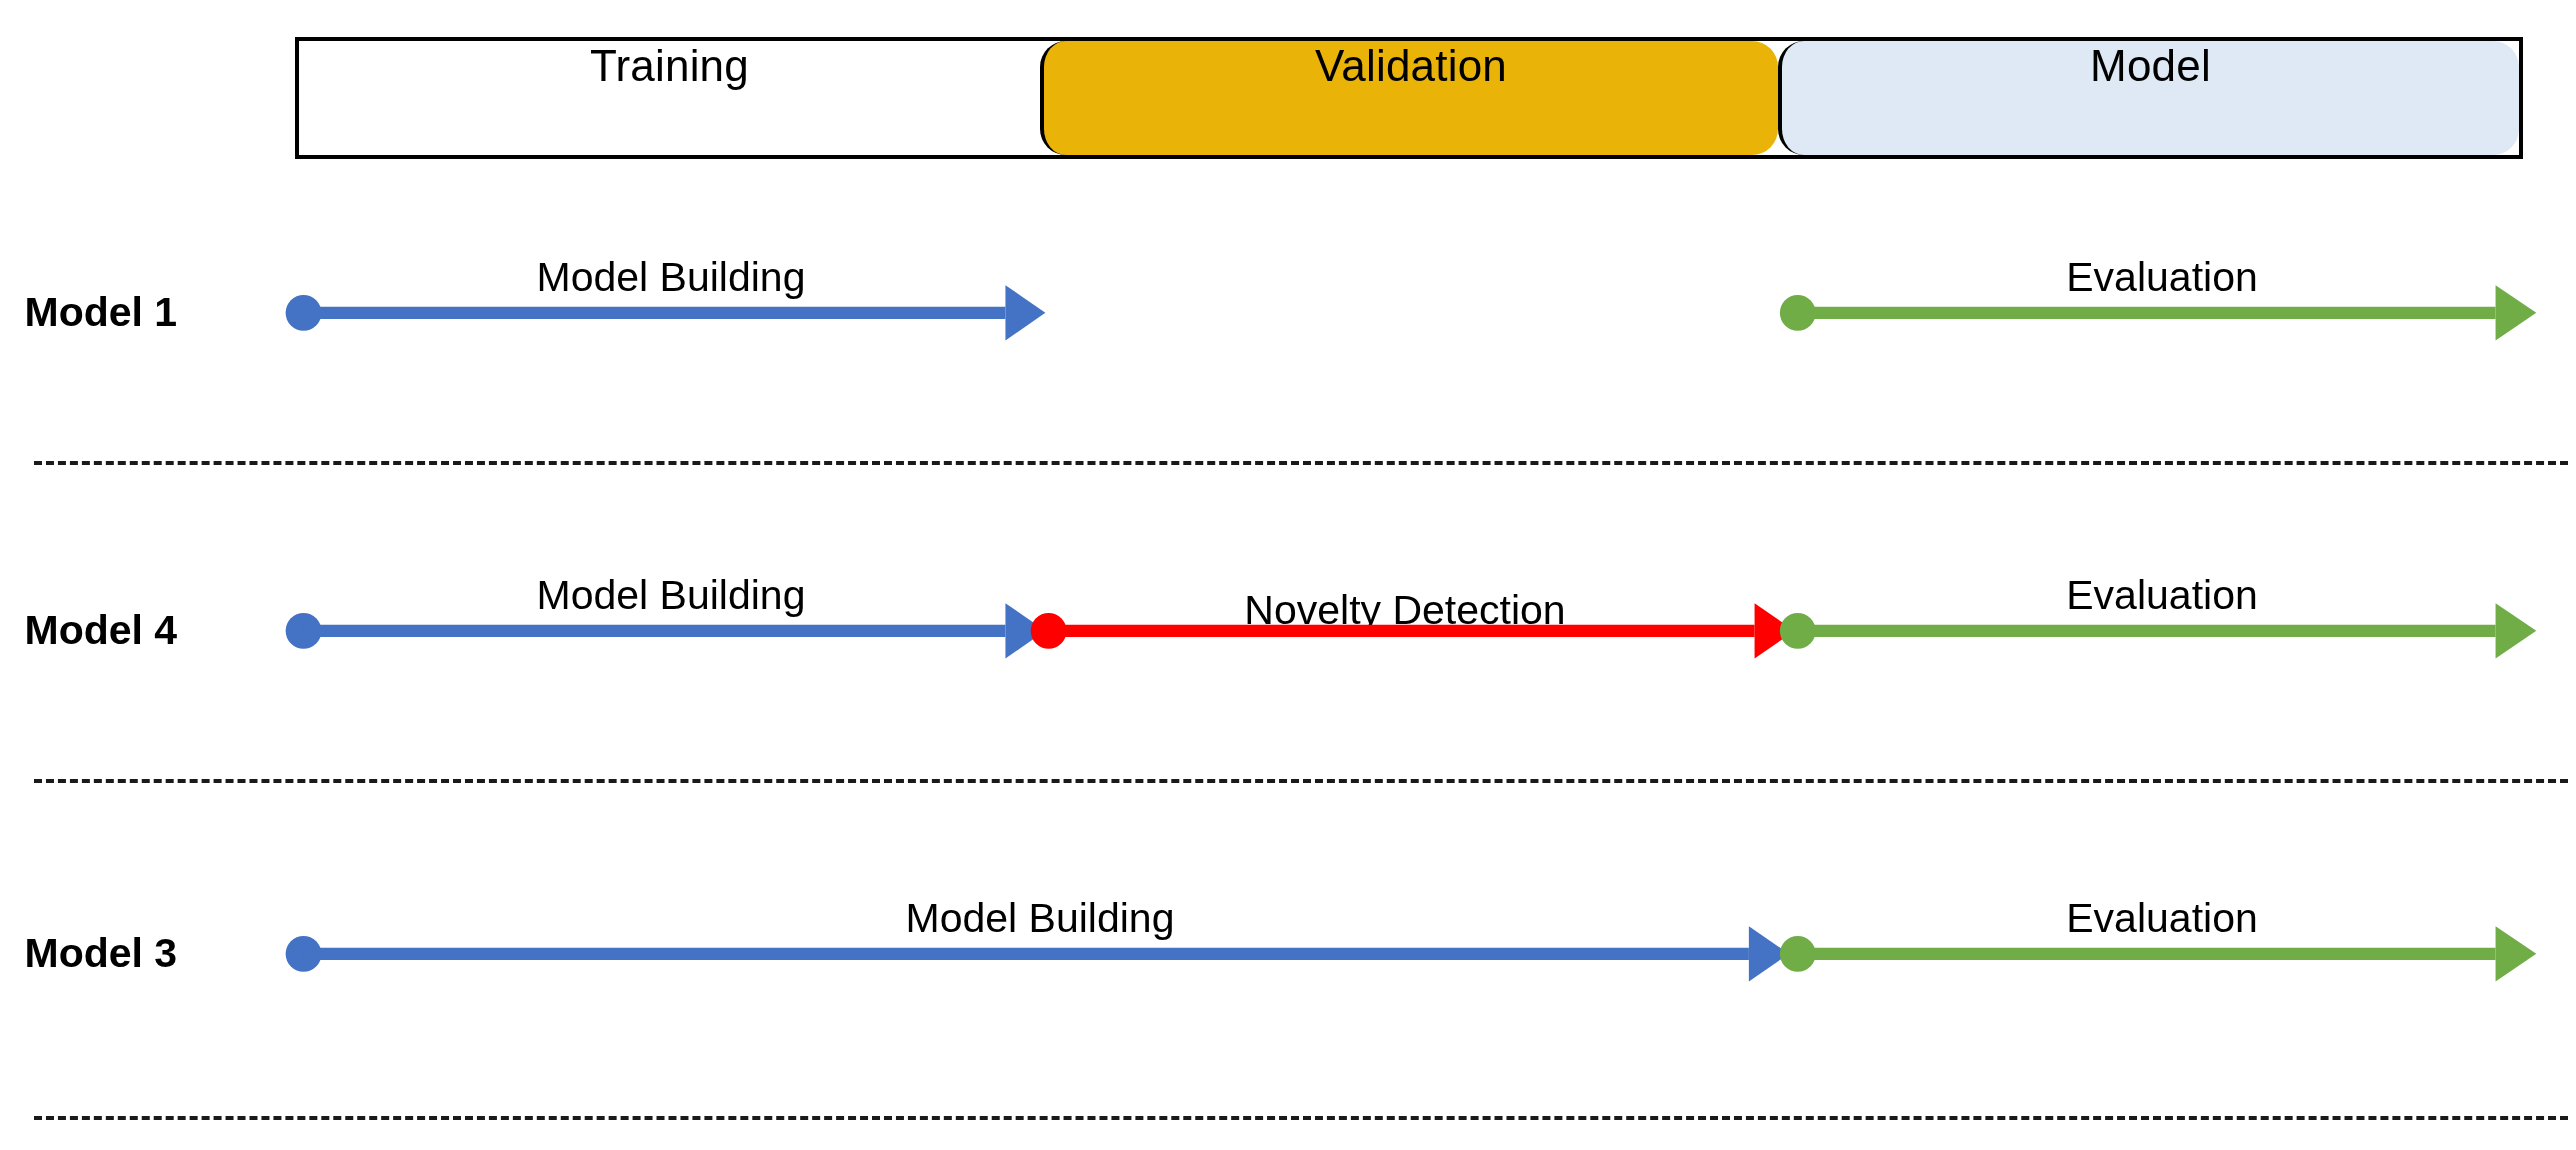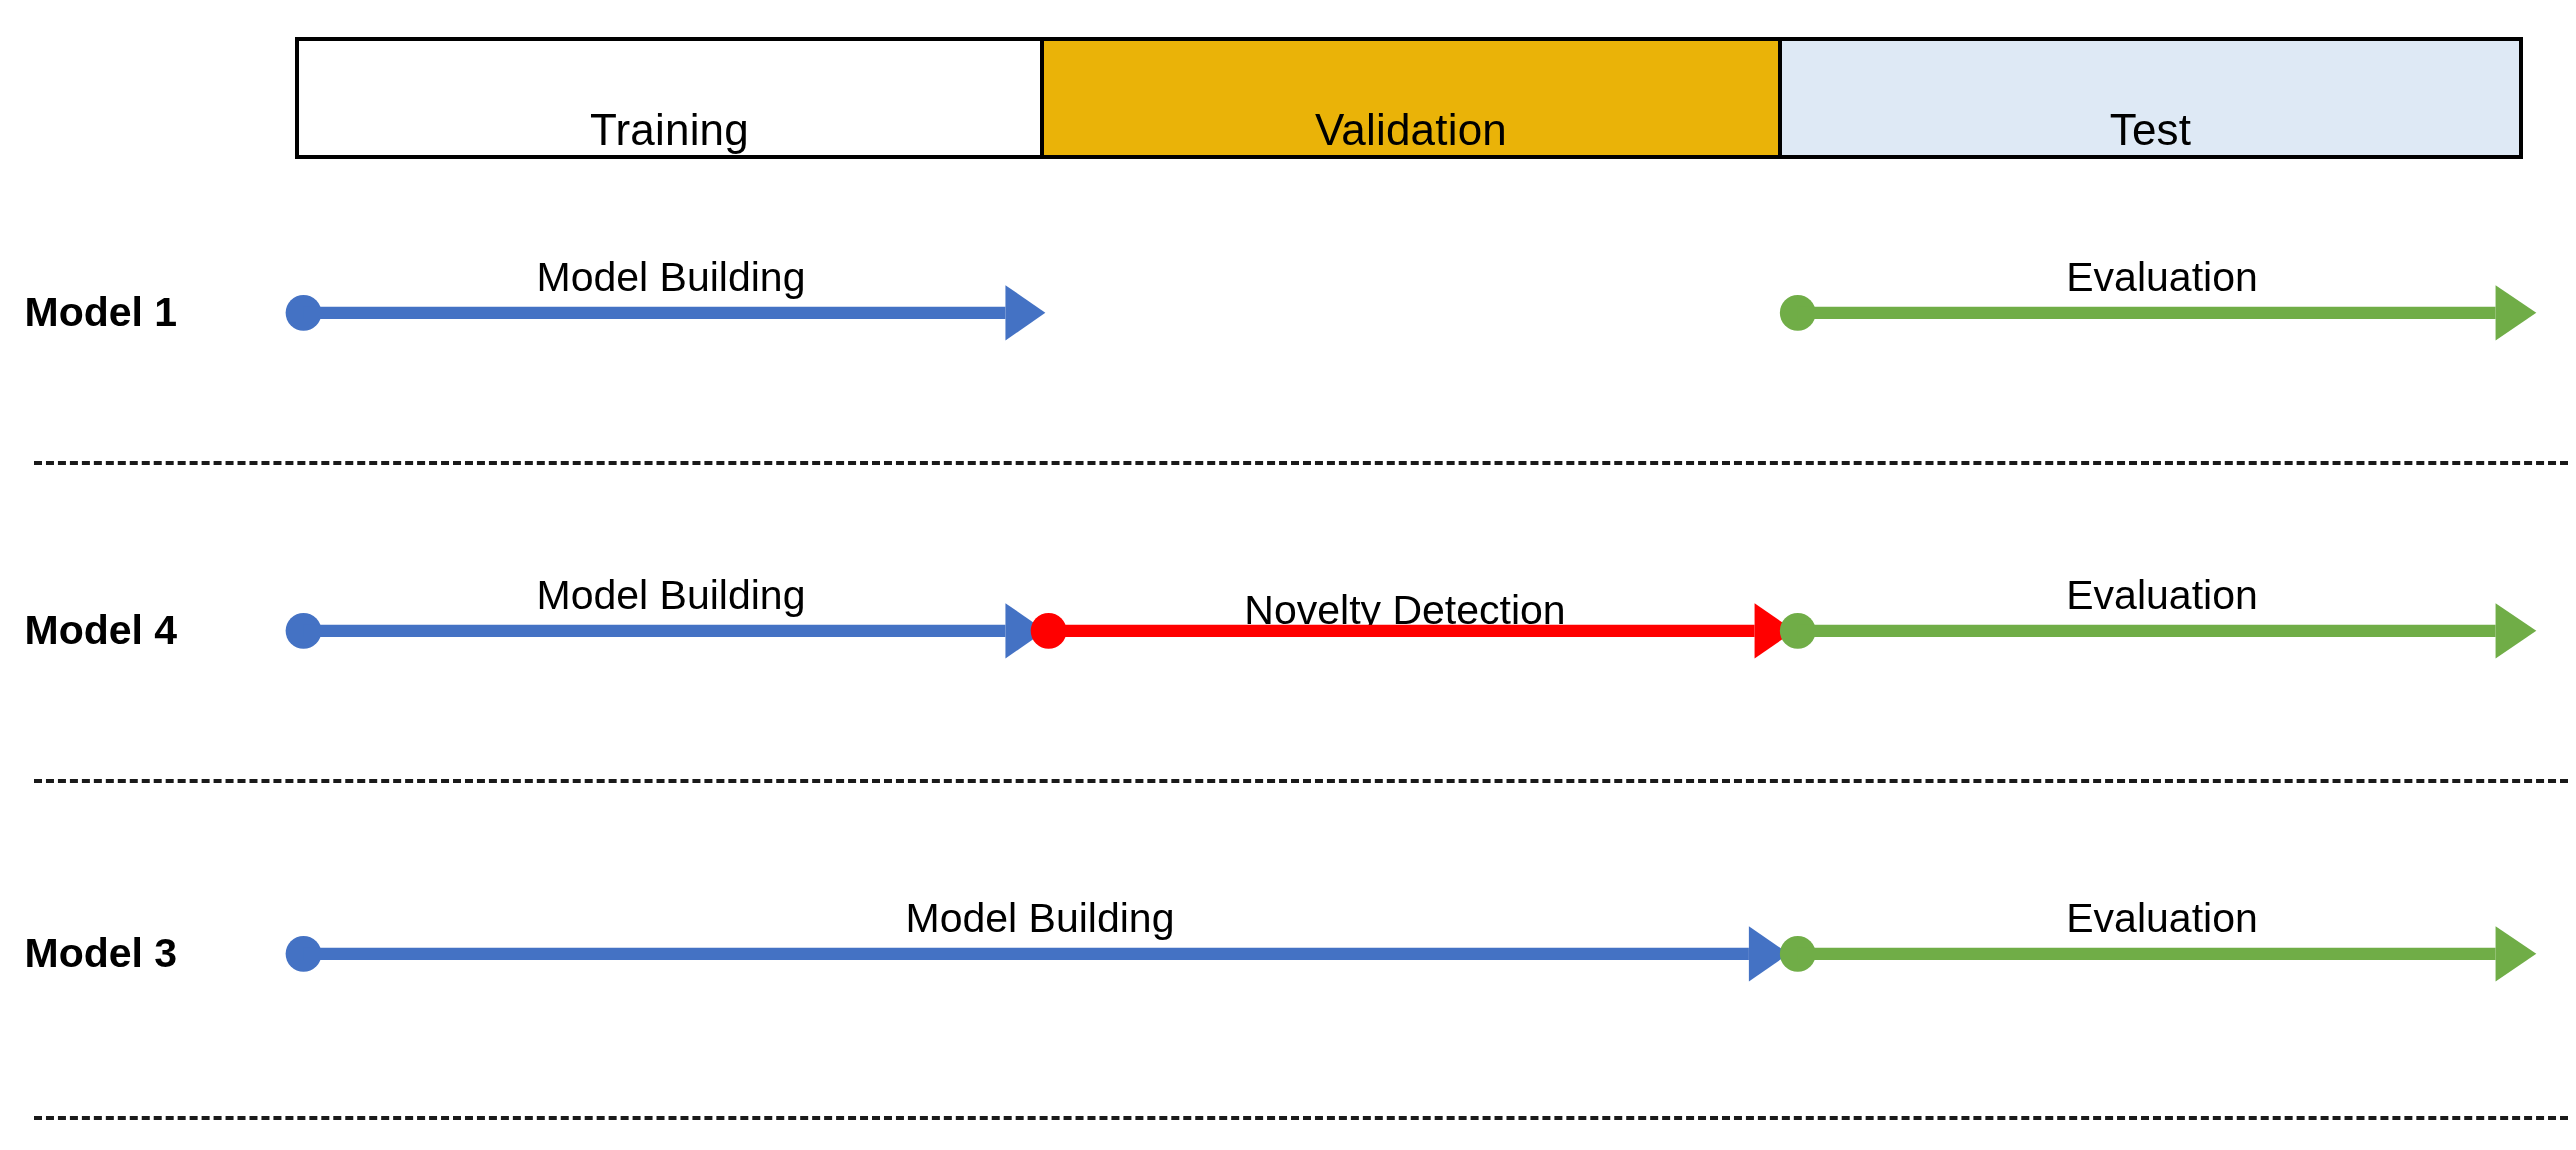--- a/index.html
+++ b/index.html
@@ -25,26 +25,27 @@
     top: 37px;
     width: 2228px;
     height: 122px;
     display: flex;
     box-sizing: border-box;
     border: 4.1px solid #000000;
     background: #ffffff;
   }
   .split-cell {
     display: flex;
-    align-items: flex-end;
+    align-items: flex-start;
     justify-content: center;
     box-sizing: border-box;
     font-size: 44px;
     color: #000000;
     letter-spacing: 0.2px;
+    border-radius: 26px;
   }
   .split-cell + .split-cell {
     border-left: 4.1px solid #000000;
   }
   .cell-training  { flex: 0 0 741px; background: #ffffff; }
   .cell-validation{ flex: 0 0 738px; background: #eab308; }
   .cell-test      { flex: 1 1 auto;  background: #DEE9F5; }
 
   
   .model-row {
@@ -106,21 +107,21 @@
 <div id="canvas">
 
   <div class="split-table">
     <div class="split-cell cell-training">
       <span>Training</span>
     </div>
     <div class="split-cell cell-validation">
       <span>Validation</span>
     </div>
     <div class="split-cell cell-test">
-      <span>Test</span>
+      <span>Model</span>
     </div>
   </div>
 
   <div class="model-row row-1">
     <div class="model-label">Model 1</div>
 
     <div class="phase-caption" style="left:671px;">Model Building</div>
     <div class="phase-caption" style="left:2162px;">Evaluation</div>
 
     <svg class="arrow-svg" viewBox="0 0 3158 210">

